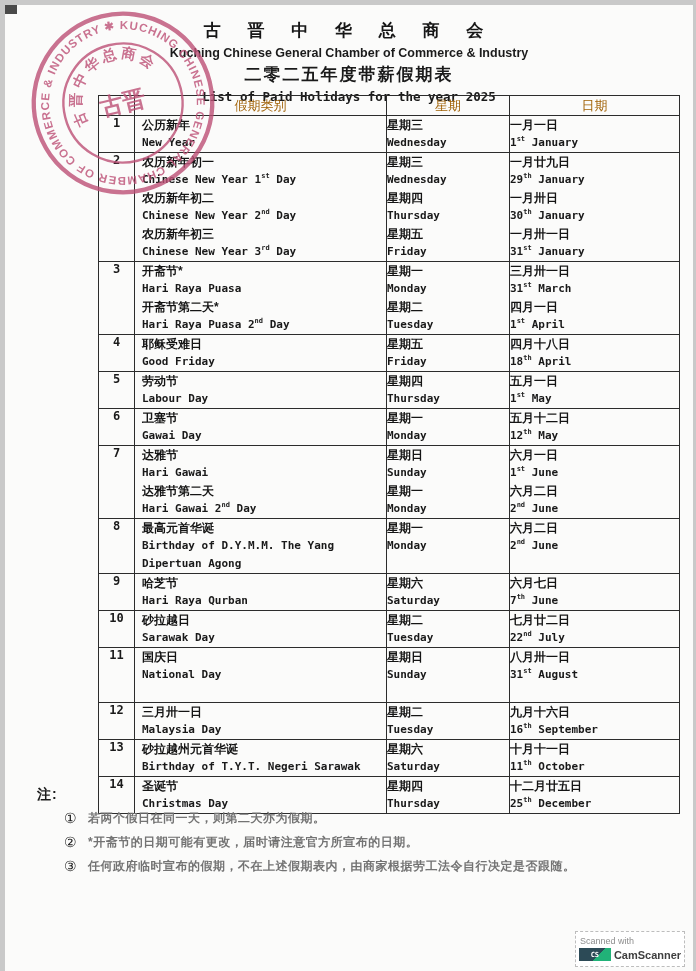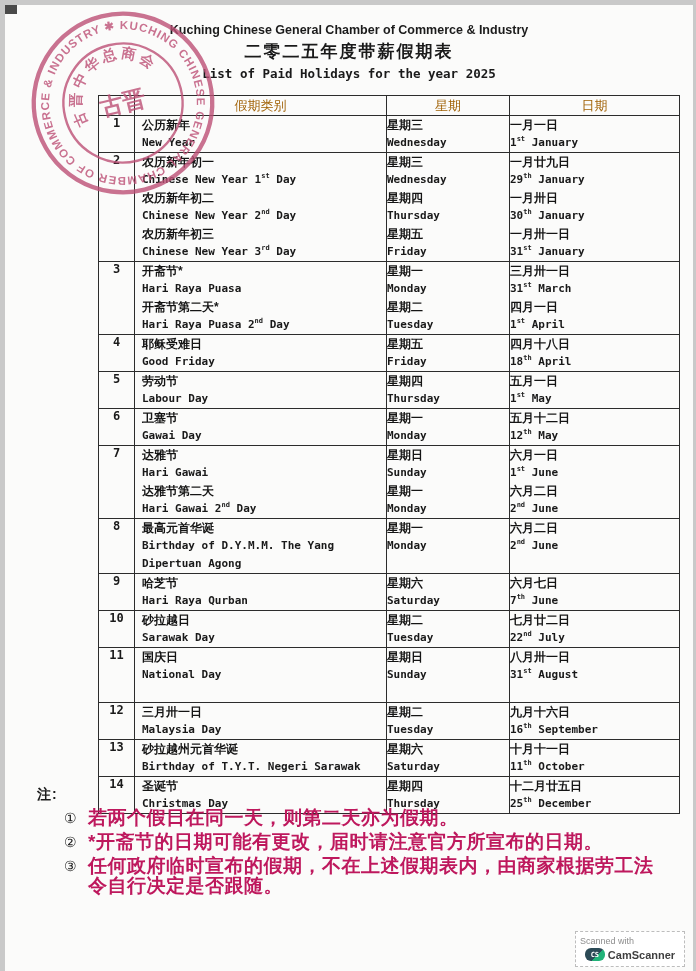--- a/index.html
+++ b/index.html
@@ -46,31 +46,31 @@
   td.cat .lz,td.cat .le{padding-left:7px;text-align:left;}
   td.wk,td.dt{}
   .lz{font-size:12px;font-weight:700;line-height:18px;color:#141414;}
   .le{font-family:"DejaVu Sans Mono",monospace;font-size:11px;font-weight:700;line-height:18px;color:#191919;}
   .le sup{font-size:7px;line-height:0;vertical-align:super;}
   
   .notes{position:absolute;left:32px;top:781px;width:630px;z-index:2;}
   .notes-label{font-size:14px;font-weight:700;letter-spacing:1px;}
   .note-row{display:flex;margin-top:4px;}
   .note-num{width:24px;margin-left:27px;font-size:14px;flex:none;line-height:20px;}
-  .note-text{flex:1;font-size:19px;font-weight:700;line-height:20px;letter-spacing:.5px;color:#be185d;}
+  .note-text{flex:1;font-size:12px;font-weight:700;line-height:20px;letter-spacing:.5px;color:#737373;}
   
   .badge{
     position:absolute;right:8px;bottom:4px;width:100px;
     background:#ffffff;border:1px dashed #bdbdbd;
     padding:4px 4px 5px;z-index:8;
   }
   .badge-l1{font-size:9px;color:#8e8e8e;}
   .badge-l2{display:flex;align-items:center;justify-content:center;gap:3px;margin-top:2px;}
   .cs-icon{
-    width:20px;height:13px;border-radius:6px;flex:none;
+    width:32px;height:13px;border-radius:0;flex:none;
     background:linear-gradient(135deg,#2c4a56 58%,#21b278 58%);
     color:#fff;font-size:7px;font-weight:700;
     display:flex;align-items:center;justify-content:center;
     font-family:"DejaVu Sans Mono",monospace;
   }
   .badge-name{font-size:11px;font-weight:700;color:#3f3f3f;letter-spacing:0;}
 </style>
 </head>
 <body>
 
@@ -90,20 +90,21 @@
     <text font-size="12" font-weight="700" fill="#bd5076" letter-spacing="1" font-family="Liberation Sans, sans-serif">
       <textPath href="#ringP">✱ KUCHING CHINESE GENERAL CHAMBER OF COMMERCE &amp; INDUSTRY ✱</textPath>
     </text>
     <text font-size="15" font-weight="700" fill="#bd5076" letter-spacing="3.5" font-family="Liberation Sans, sans-serif">
       <textPath href="#innerP">古晋中华总商会</textPath>
     </text>
     <text x="100" y="108" font-size="24" font-weight="700" fill="#bd5076" text-anchor="middle">古晋</text>
   </svg>
 
   <div class="hdr">
+    <div class="t-zh1">古 晋 中 华 总 商 会</div>
     <div class="t-en1">Kuching Chinese General Chamber of Commerce &amp; Industry</div>
     <div class="t-zh2">二零二五年度带薪假期表</div>
     <div class="t-en2">List of Paid Holidays for the year 2025</div>
   </div>
 
   <table class="holidays">
     <colgroup>
       <col style="width:36px">
         <col style="width:252px">
         <col style="width:123px">

